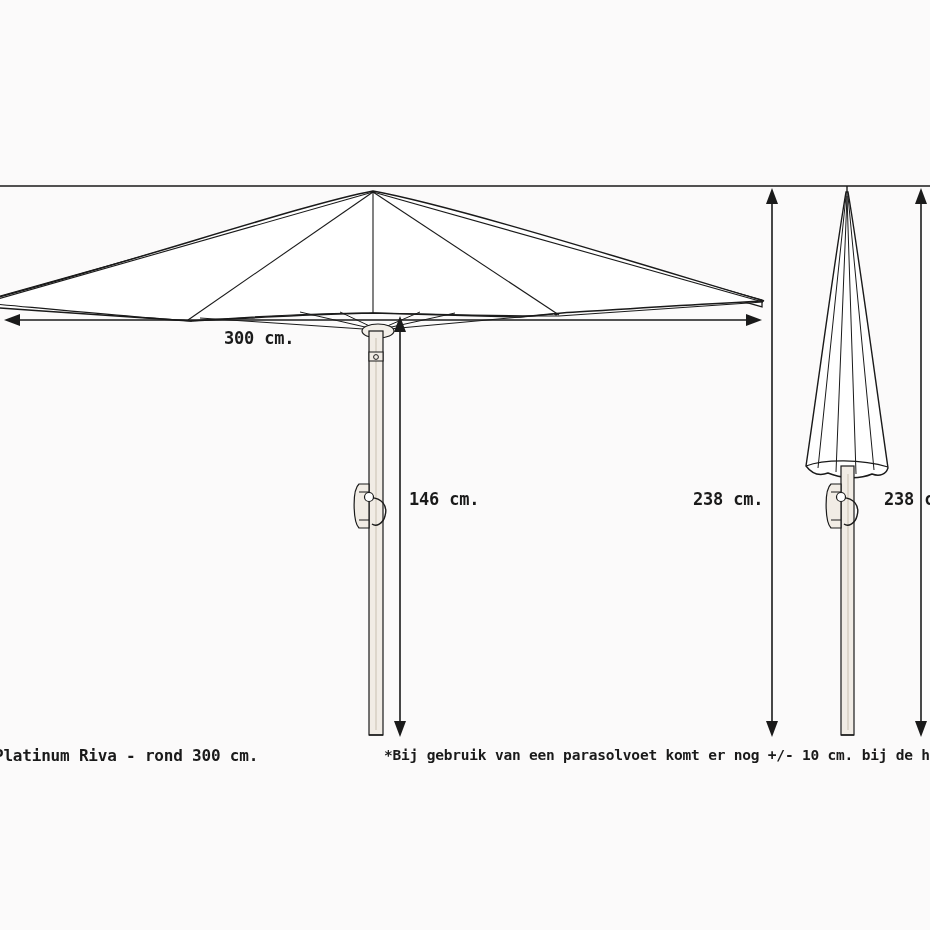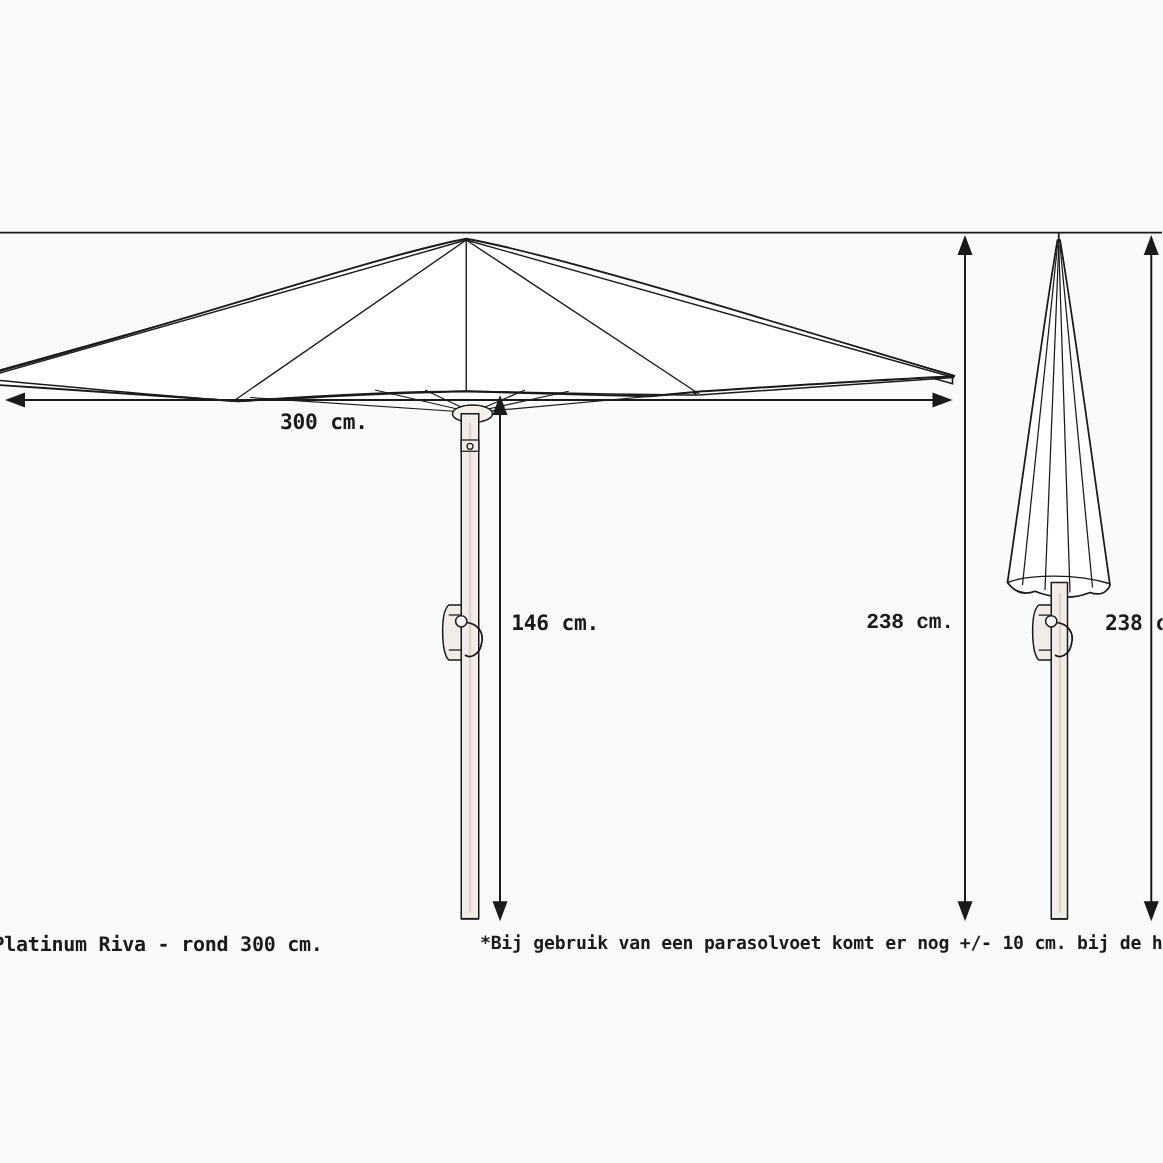--- a/index.html
+++ b/index.html
@@ -26,21 +26,21 @@
     font-weight:bold;
     color:#1a1a1a;
     white-space:nowrap;
     letter-spacing:-0.2px;
   }
   .dim-label{ font-size:17px; }
   .caption-label{ font-size:16px; }
   .note-label{ font-size:14.5px; }
   #lbl-width{ left:224px; top:328px; }
   #lbl-height-inner{ left:409px; top:489px; }
-  #lbl-height-mid{ left:693px; top:489px;font-family:Liberation Mono, monospace; }
+  #lbl-height-mid{ left:693px; top:489px; }
   #lbl-height-right{ left:884px; top:489px; }
   #lbl-caption{ left:-6px; top:746px; }
   #lbl-note{ left:384px; top:747px; }
 </style>
 </head>
 <body>
 
 <div id="stage">
 
   <svg class="canvas" viewBox="0 0 930 930">

